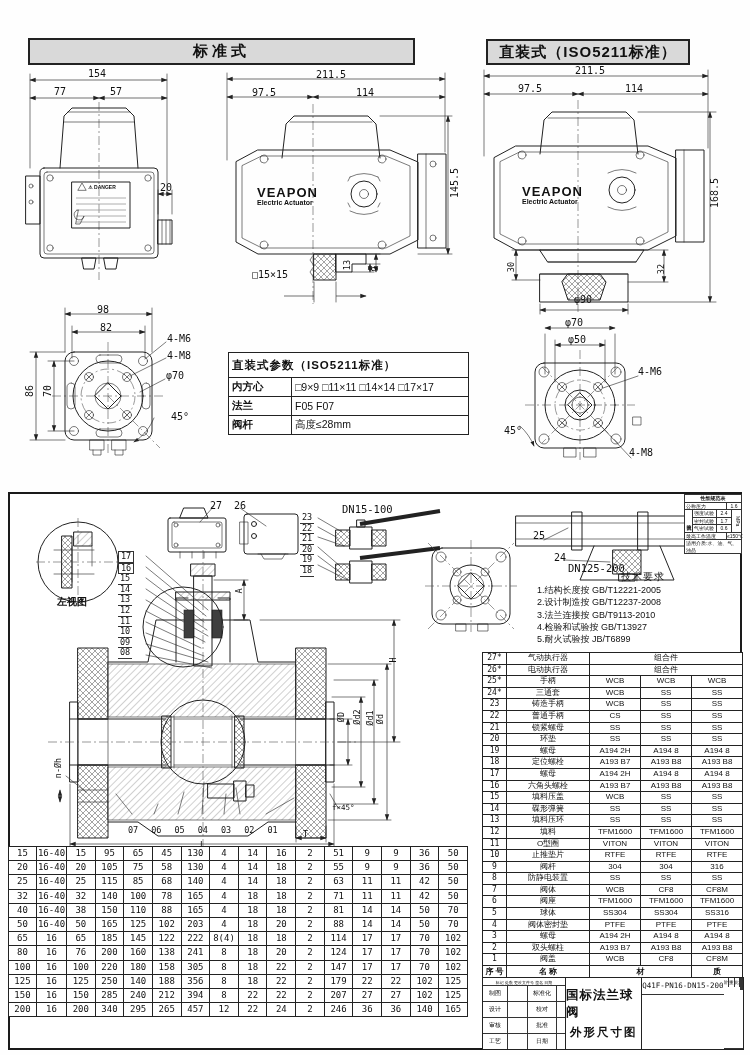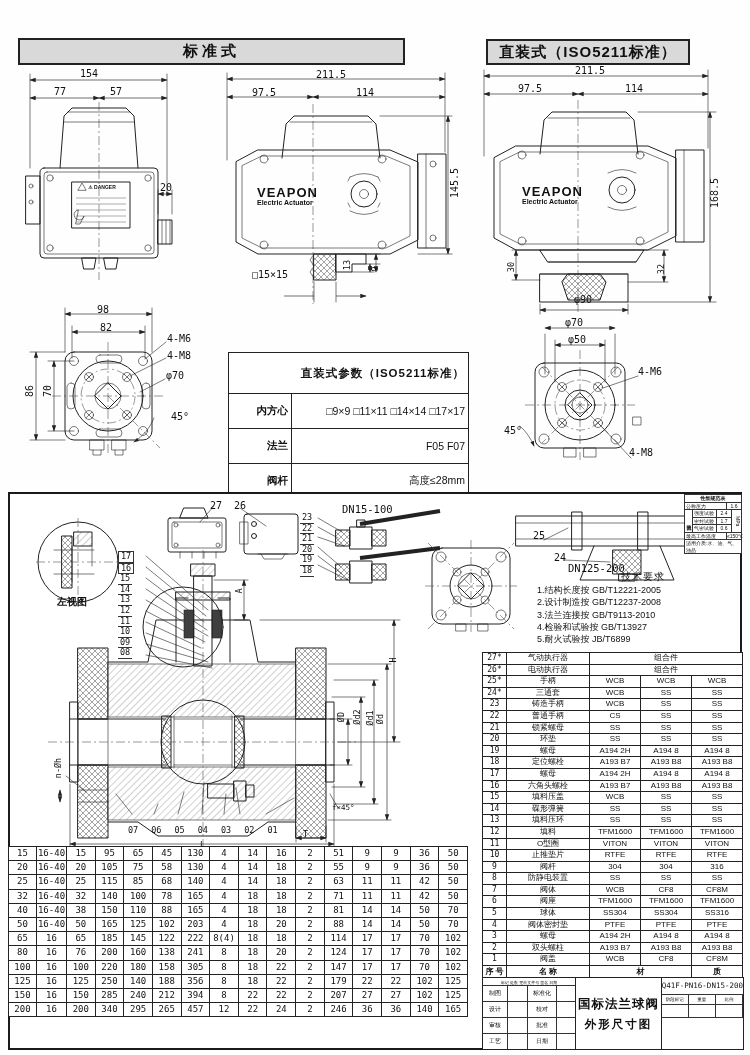--- a/index.html
+++ b/index.html
@@ -21,21 +21,21 @@
   .cl{stroke:#555;stroke-width:.6;stroke-dasharray:9 3 2 3;fill:none;}
   .dimln{stroke:#333;stroke-width:.7;fill:none;}
   .hf{fill:url(#h1);}
   .xf{fill:url(#h2);}
   .df{fill:#3f3f3f;stroke:#222;stroke-width:.6;}
   .gray{stroke:#999;stroke-width:.8;}
   
   .panel{position:absolute;border:2px solid #1a1a1a;background:#fff;}
   
   .ptable{position:absolute;border-collapse:collapse;background:#fff;}
-  .ptable td{border:1.2px solid #222;font-size:10.5px;text-align:right;padding:8px 3px;}
+  .ptable td{border:1.2px solid #222;font-size:10.5px;text-align:left;padding:0 3px;}
   .ptable .pt-title{font-weight:bold;font-size:11.5px;height:24px;letter-spacing:1px;}
   .ptable .pt-label{width:56px;font-weight:bold;height:18px;}
   .ptable .pt-val{width:170px;}
   
   .callout-col{position:absolute;display:flex;flex-direction:column;align-items:flex-start;}
   .callout-col div{font:8.5px "DejaVu Sans Mono",monospace;border-bottom:1px solid #333;
                    padding:0 2px;line-height:9.6px;}
   .callout-col.boxfirst div:nth-child(-n+2){border:1px solid #333;}
   .callout-row{position:absolute;display:flex;gap:9px;}
   .callout-row div{font:8.5px "DejaVu Sans Mono",monospace;border-bottom:1px solid #333;
@@ -74,21 +74,21 @@
   .tb-row{display:flex;height:15px;border-bottom:.5px solid #333;font-size:6px;line-height:15px;}
   .tb-row span{border-right:.5px solid #333;overflow:hidden;white-space:nowrap;text-align:center;}
   .tb-row span:nth-child(1){width:24px;}
   .tb-row span:nth-child(2){width:19px;}
   .tb-row span:nth-child(3){width:28px;}
   .tb-row span:nth-child(4){flex:1;border-right:none;}
   .tb-center{width:86px;border-right:1px solid #222;display:flex;flex-direction:column;
              align-items:center;justify-content:center;gap:4px;}
   .tb-name1{font-size:12.5px;font-weight:bold;letter-spacing:1px;}
   .tb-name2{font-size:11.5px;font-weight:bold;letter-spacing:2px;}
-  .tb-right{flex:1;display:flex;flex-direction:column;}
+  .tb-right{flex:1;display:flex;flex-direction:row;}
   .tb-model{font:7.5px "DejaVu Sans Mono",monospace;height:16px;line-height:16px;
             text-align:center;border-bottom:.5px solid #333;white-space:nowrap;}
   .tb-rlabels,.tb-rcells{display:flex;border-bottom:.5px solid #333;}
   .tb-rlabels span{flex:1;font-size:4.5px;height:9px;line-height:9px;text-align:center;
                    border-right:.5px solid #333;overflow:hidden;}
   .tb-rcells span{flex:1;height:12px;border-right:.5px solid #333;}
   .tb-rbottom{flex:1;}
 </style>
 </head>
 <body>
@@ -100,21 +100,21 @@
     </marker>
     <pattern id="h1" patternUnits="userSpaceOnUse" width="5" height="5" patternTransform="rotate(45)">
       <line x1="0" y1="0" x2="0" y2="5" stroke="#777" stroke-width="0.7"></line>
     </pattern>
     <pattern id="h2" patternUnits="userSpaceOnUse" width="6" height="6">
       <path d="M0,0 L6,6 M6,0 L0,6" stroke="#666" stroke-width="0.6"></path>
     </pattern>
   </defs>
 </svg>
 
-<div class="titlebar" style="left:18px;top:38px;width:383px;height:23px;font-size:15px">标准式</div>
+<div class="titlebar" style="left:28px;top:38px;width:383px;height:23px;font-size:15px">标准式</div>
 <div class="titlebar" style="left:486px;top:39px;width:200px;height:22px;font-size:15px;letter-spacing:1px">直装式（ISO5211标准）</div>
 
 <svg style="left:24px;top:64px" width="185" height="245" viewBox="0 0 185 245">
   <path class="cl" d="M75,38 V216"></path>
   <line class="dimln" x1="6" y1="16" x2="143" y2="16" marker-start="url(#arw)" marker-end="url(#arw)"></line>
   <path class="s thin" d="M6,10 V104 M143,10 V130"></path>
   <line class="dimln" x1="6" y1="34" x2="75" y2="34" marker-start="url(#arw)" marker-end="url(#arw)"></line>
   <line class="dimln" x1="75" y1="34" x2="143" y2="34" marker-start="url(#arw)" marker-end="url(#arw)"></line>
   <path class="s" d="M36,104 L40,52 L48,44 L102,44 L110,52 L114,104"></path>
   <path class="s thin" d="M44,48 H106 M40,58 H110"></path>
@@ -132,21 +132,21 @@
   <rect class="s" x="48" y="118" width="58" height="46" fill="#f5f5f5"></rect>
   <path class="s thin" d="M54,126 l4,-7 l4,7 z"></path>
   <path class="gray" d="M52,134 H102 M52,140 H102 M52,146 H102 M52,152 H102 M52,158 H102"></path>
   <path class="s thin" d="M54,146 a5,5 0 1 0 6,6 l-4,8 h-4 z"></path>
   <rect class="s" x="134" y="156" width="14" height="24"></rect>
   <path class="s thin" d="M138,156 v24 M142,156 v24 M146,156 v24"></path>
   <path class="s thin" d="M134,150 V126 M148,150 V126"></path>
   <line class="dimln" x1="134" y1="130" x2="148" y2="130" marker-start="url(#arw)" marker-end="url(#arw)"></line>
   <path class="s" d="M58,194 L72,194 L70,205 L60,205 z M80,194 L94,194 L92,205 L82,205 z"></path>
 </svg>
-<span class="dimlbl" style="left:80px;top:69px">154</span>
+<span class="dimlbl" style="left:88px;top:69px">154</span>
 <span class="dimlbl" style="left:54px;top:87px">77</span>
 <span class="dimlbl" style="left:110px;top:87px">57</span>
 <span class="dimlbl" style="left:160px;top:183px">20</span>
 <span class="danger" style="left:76px;top:184px;width:52px;text-align:center">⚠ DANGER</span>
 
 <svg style="left:222px;top:64px" width="236" height="250" viewBox="0 0 236 250">
   <path class="cl" d="M91,40 V240"></path>
   <line class="dimln" x1="5" y1="15" x2="223" y2="15" marker-start="url(#arw)" marker-end="url(#arw)"></line>
   <path class="s thin" d="M5,9 V96 M223,9 V88"></path>
   <line class="dimln" x1="5" y1="33" x2="91" y2="33" marker-start="url(#arw)" marker-end="url(#arw)"></line>

